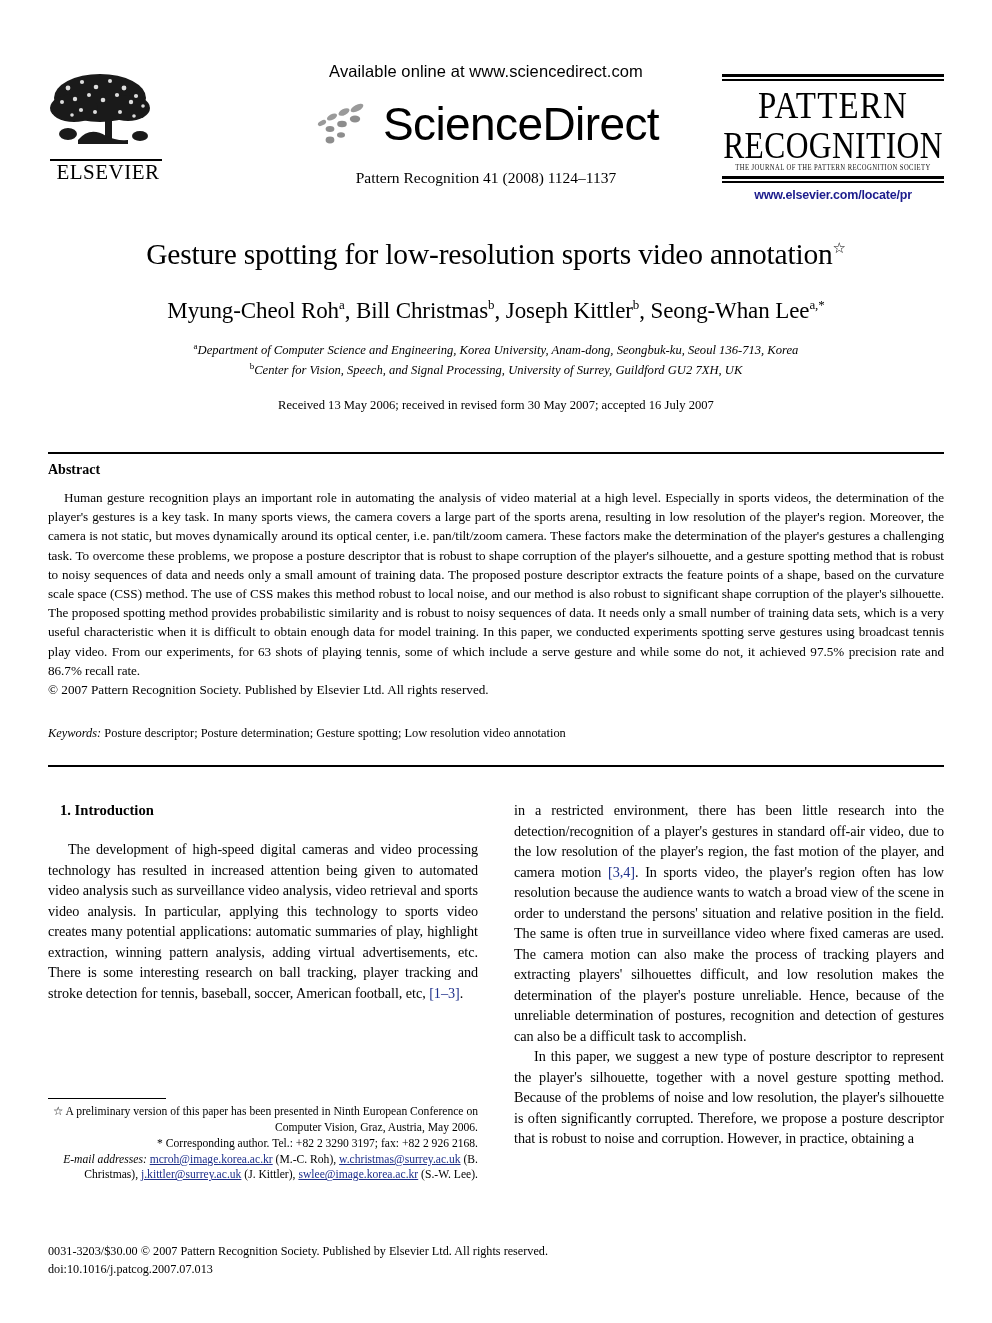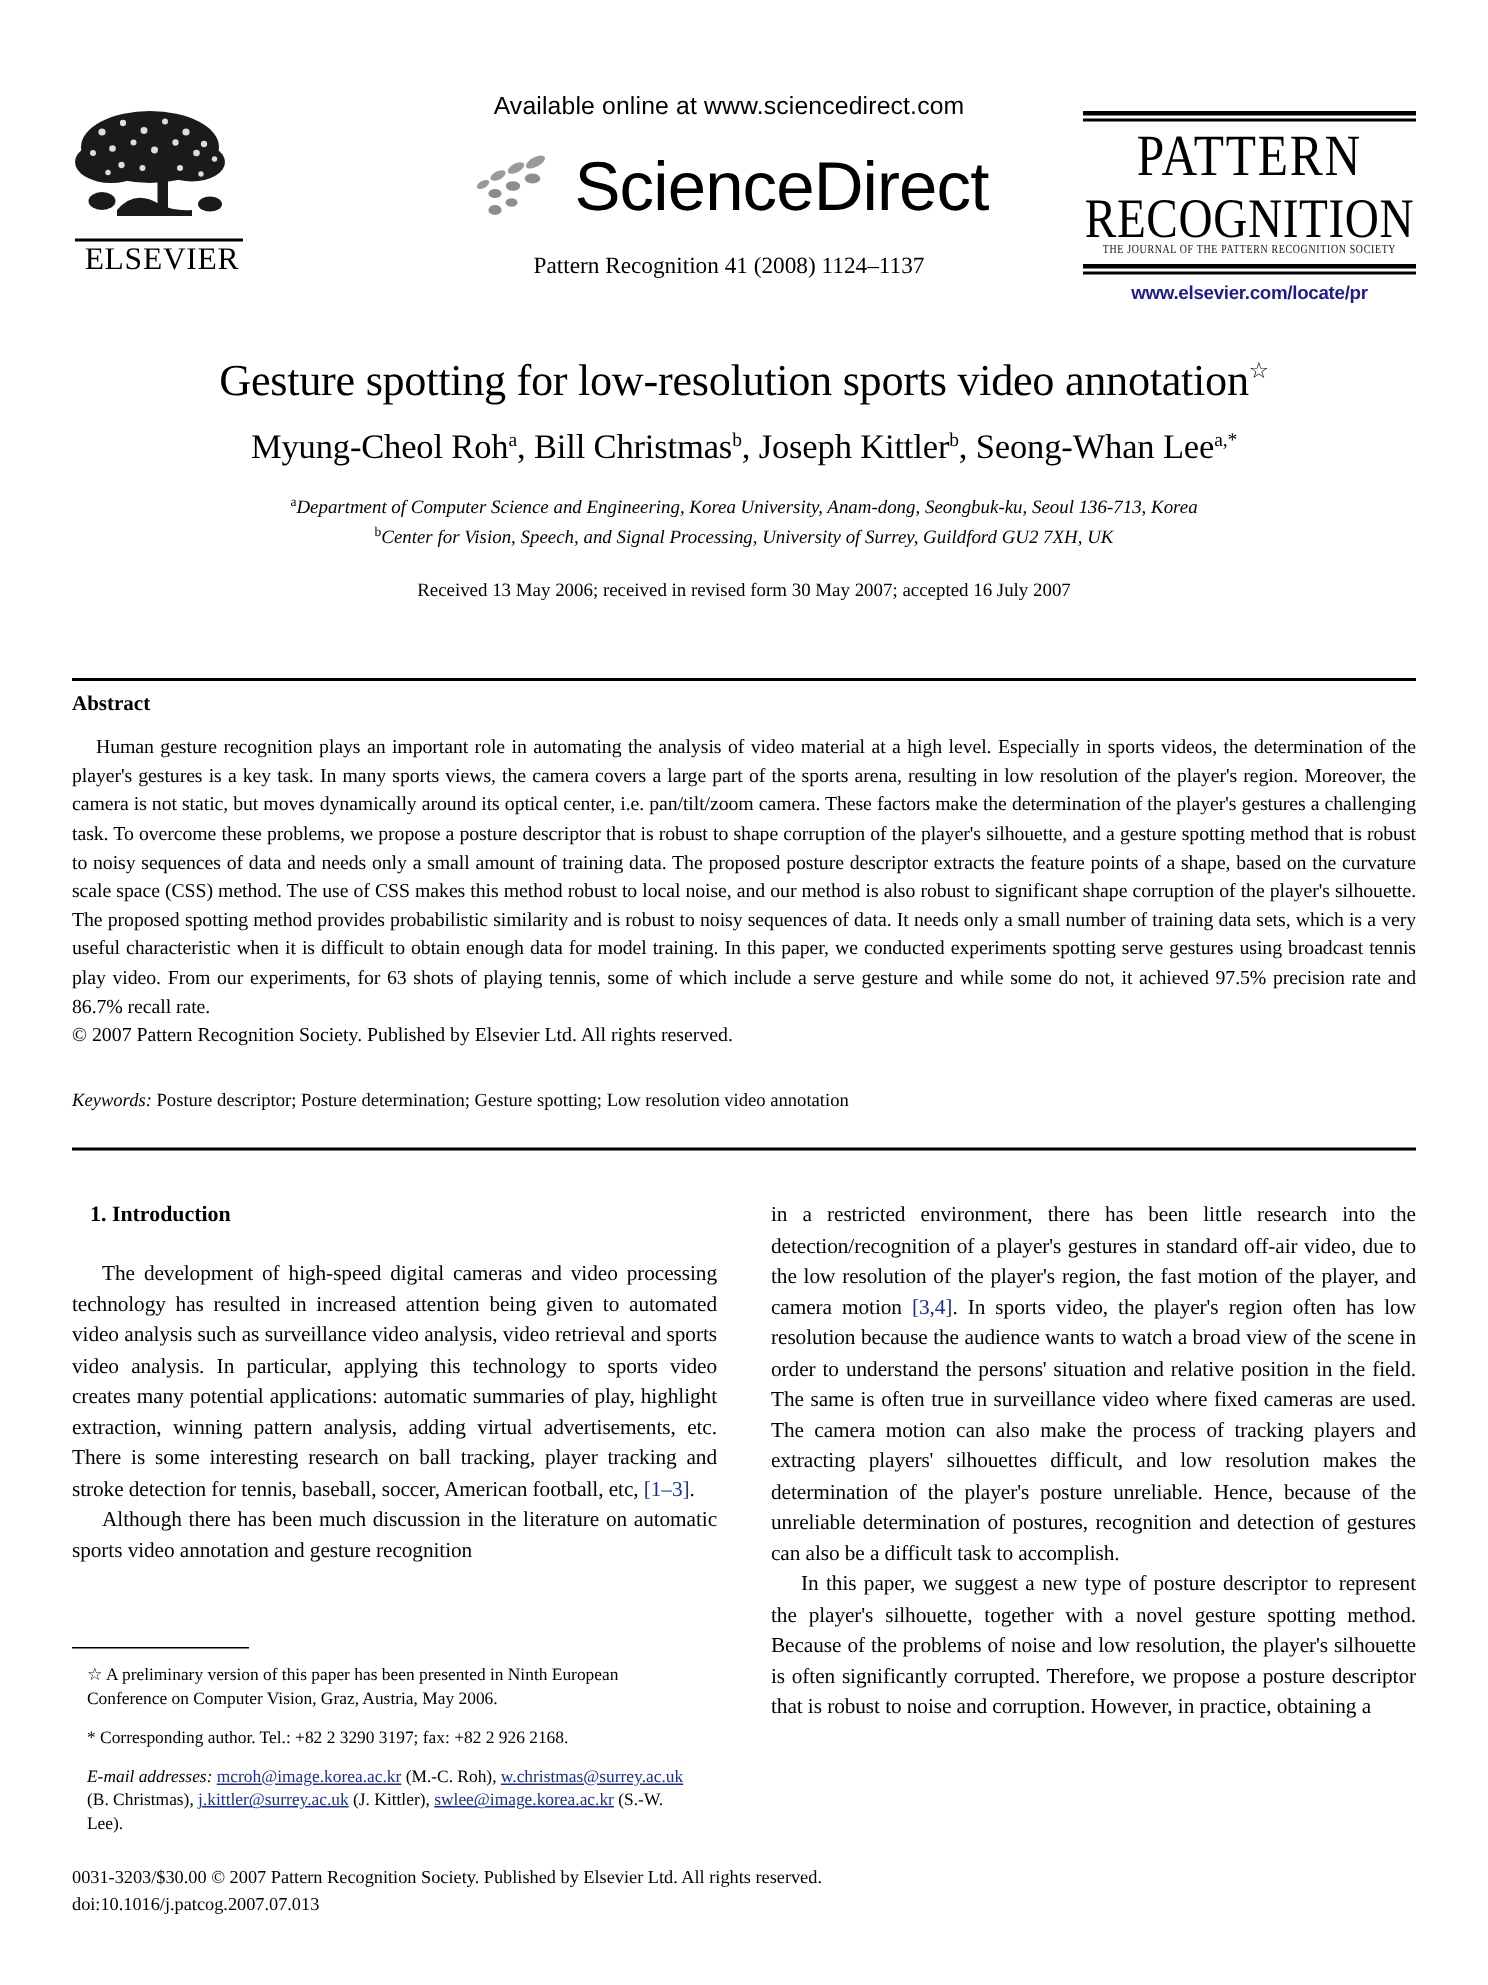--- a/index.html
+++ b/index.html
@@ -141,21 +141,21 @@
   }
   .paper-title {
     font-size: 29.5px;
     font-weight: normal;
     letter-spacing: -0.2px;
     line-height: 1.15;
     margin: 0;
   }
   .paper-title .fn-star { font-size: 15px; vertical-align: super; }
   .authors {
-    margin-top: 13px;
+    margin-top: 25px;
     font-size: 23px;
     letter-spacing: -0.1px;
   }
   .authors sup { font-size: 13px; }
   .affil {
     margin-top: 16px;
     font-size: 12.6px;
     font-style: italic;
     line-height: 1.42;
   }
@@ -245,21 +245,21 @@
     width: 430px;
     font-size: 11.6px;
     line-height: 1.36;
   }
   .footnote-rule {
     width: 118px;
     height: 1.4px;
     background: #000;
     margin-bottom: 5px;
   }
-  .footnote p { margin: 10px; text-indent: 0; }
+  .footnote p { margin: 0; text-indent: 0; text-align: right; }
   .fn-ind { text-indent: 10px; }
   .fn-ind2 { text-indent: 16px; }
   .email-label { font-style: italic; }
   .mail { color: #1d2f8a; text-decoration: underline; }
 
   
   .page-footer {
     position: absolute;
     left: 48px;
     top: 1243px;
@@ -379,21 +379,20 @@
 
   <div class="keywords">
     <span class="kw-label">Keywords:</span>
     <span>Posture descriptor; Posture determination; Gesture spotting; Low resolution video annotation</span>
   </div>
 
   <div class="col col-left">
     <div class="sec-heading">1. Introduction</div>
     <p><span>The development of high-speed digital cameras and video processing technology has resulted in increased attention being given to automated video analysis such as surveillance video analysis, video retrieval and sports video analysis. In particular, applying this technology to sports video creates many potential applications: automatic summaries of play, highlight extraction, winning pattern analysis, adding virtual advertisements, etc. There is some interesting research on ball tracking, player tracking and stroke detection for tennis, baseball, soccer, American football, etc,</span>
       <span class="ref">[1–3]</span><span>.</span></p>
-    <p>Although there has been much discussion in the literature on automatic sports video annotation and gesture recognition</p>
   </div>
 
   <div class="footnote">
     <div class="footnote-rule"></div>
     <p class="fn-ind"><span>☆</span>
       <span>A preliminary version of this paper has been presented in Ninth European Conference on Computer Vision, Graz, Austria, May 2006.</span></p>
     <p class="fn-ind"><span>*</span>
       <span>Corresponding author. Tel.: +82 2 3290 3197; fax: +82 2 926 2168.</span></p>
     <p class="fn-ind2"><span class="email-label">E-mail addresses:</span>
       <span class="mail">mcroh@image.korea.ac.kr</span>

